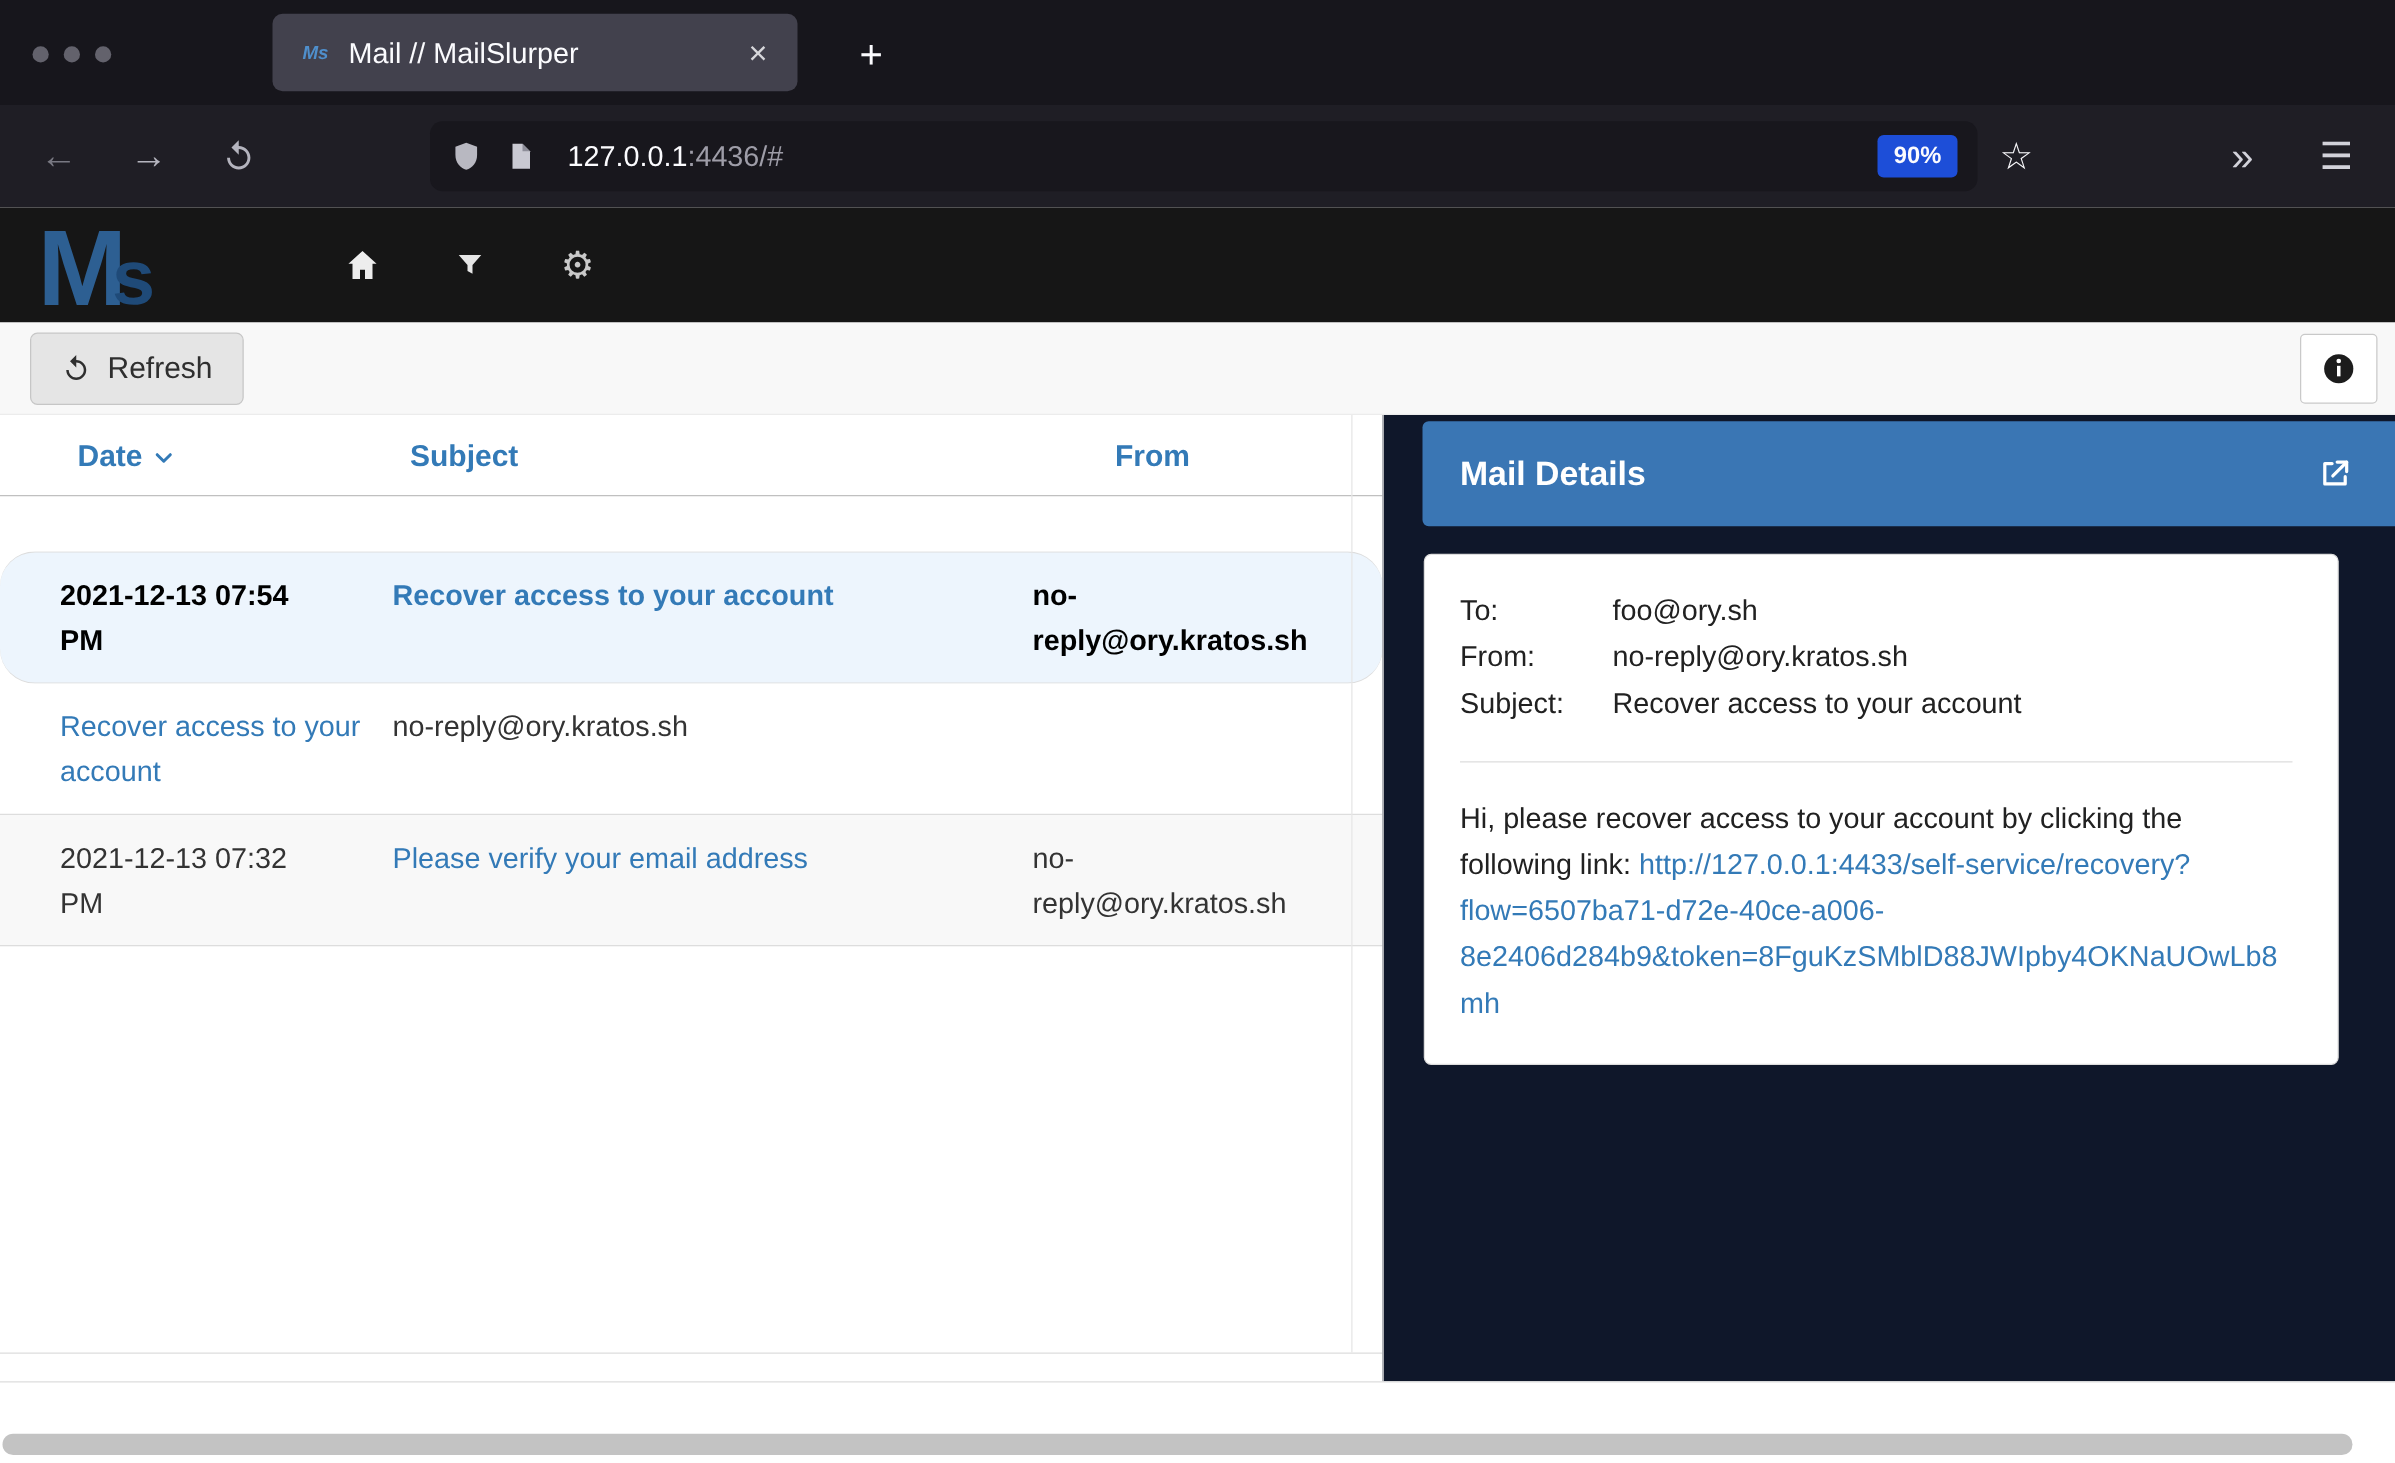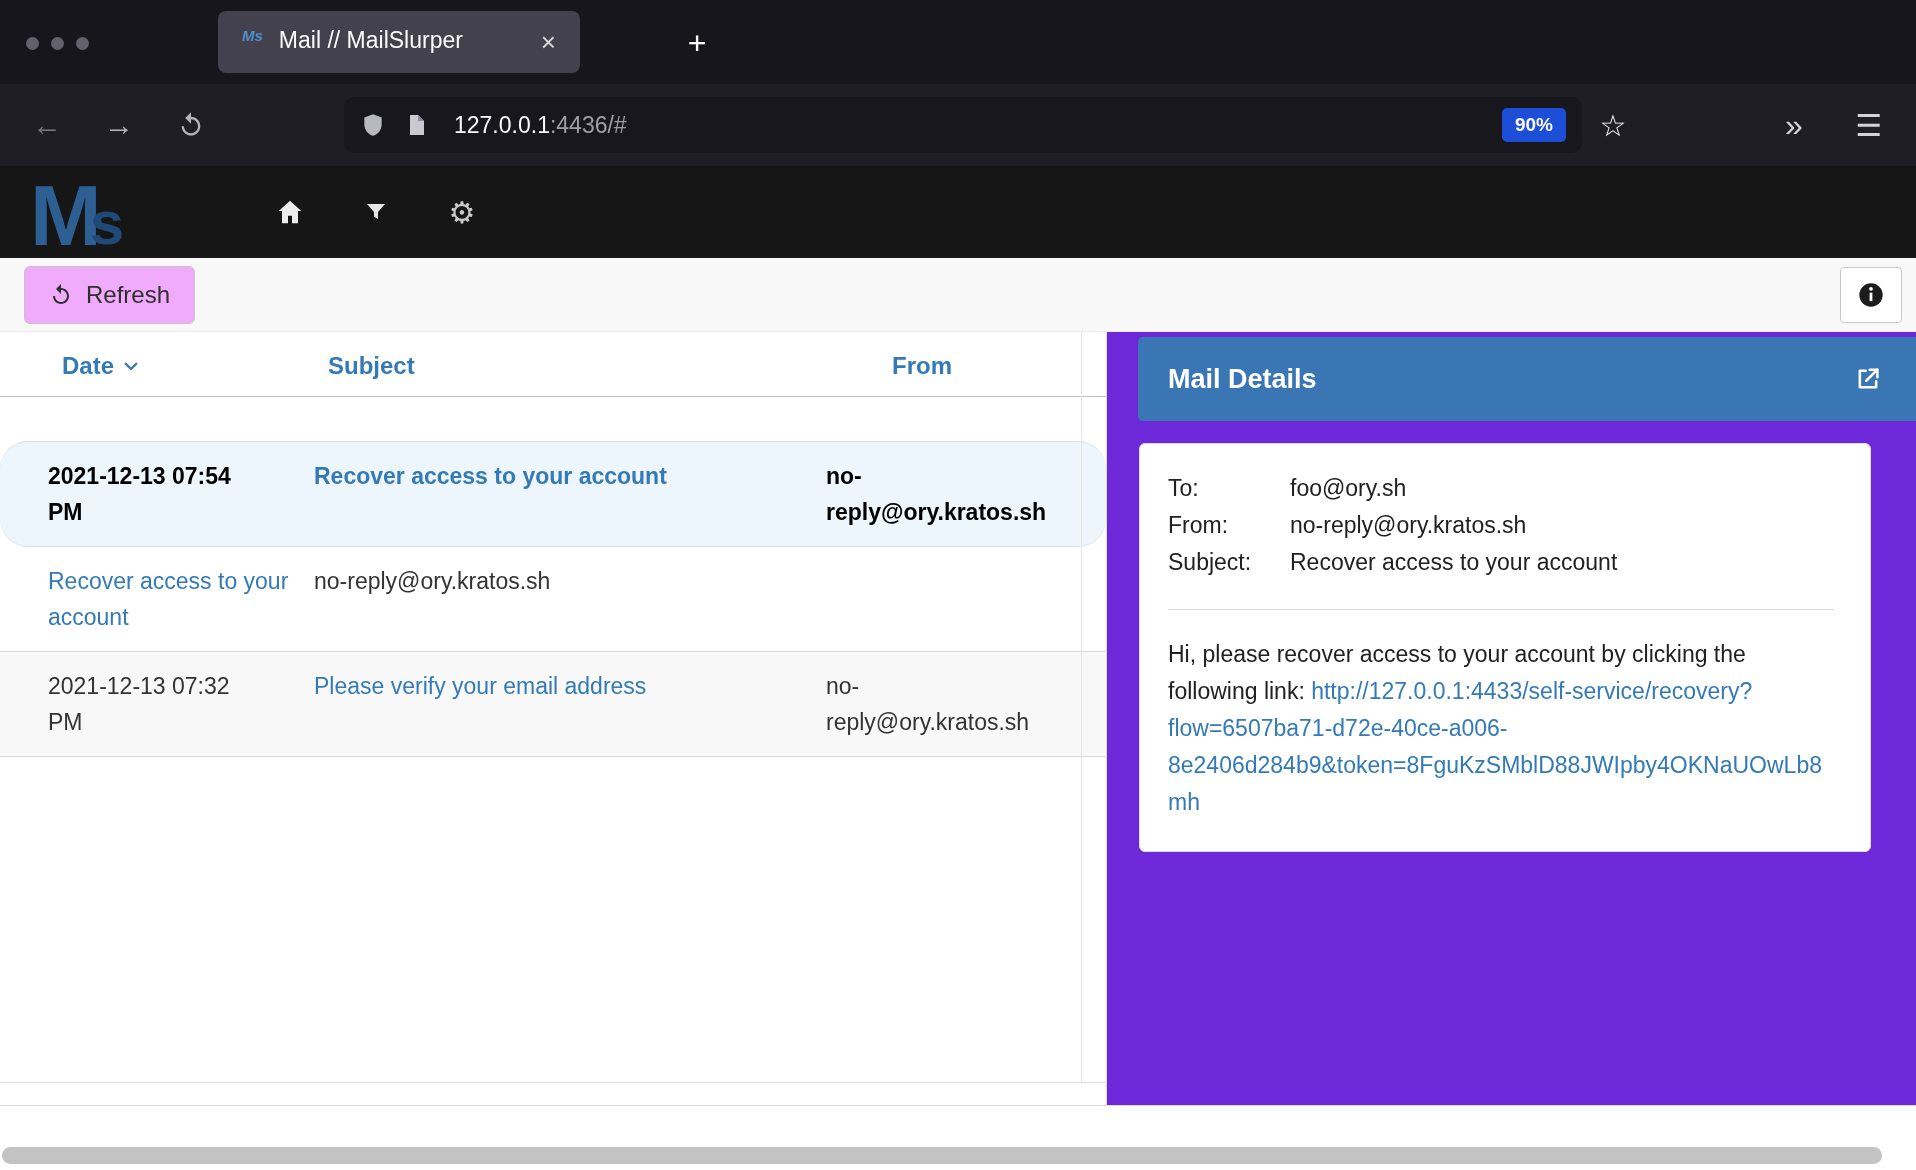--- a/index.html
+++ b/index.html
@@ -4,22 +4,22 @@
 <style>
   * { margin:0; padding:0; box-sizing:border-box; }
   html,body { background:#fff; }
   body { font-family:"Liberation Sans","DejaVu Sans",sans-serif; }
   .screen { position:relative; width:1916px; height:1170px; overflow:hidden; background:#fff; }
 
   
   .tabstrip { position:absolute; left:0; top:0; width:100%; height:84px; background:#17161c; }
   .window-dots { position:absolute; left:26px; top:37px; display:flex; gap:12px; }
   .window-dots i { width:13px; height:13px; border-radius:50%; background:#63626c; }
-  .tab { position:absolute; left:218px; top:11px; width:362px; height:62px; background:#42414d;
-         border-radius:8px; display:flex; align-items:flex-start; padding:16px 24px; color:#fbfbfe; }
+  .tab { position:absolute; left:218px; top:11px; width:420px; height:62px; background:#42414d;
+         border-radius:8px; display:flex; align-items:center; padding:16px 24px; color:#fbfbfe; }
   .tab-favicon { font-weight:bold; font-style:italic; color:#4f8fcc; font-size:15px; margin-right:16px; }
   .tab-title { font-size:23px; flex:1; white-space:nowrap; overflow:hidden; }
   .tab-close { font-size:26px; color:#d7d7db; margin-left:12px; cursor:default; }
   .newtab { position:absolute; left:672px; top:18px; width:50px; height:50px; display:flex;
             align-items:center; justify-content:center; font-size:32px; color:#fbfbfe; }
 
   
   .navbar { position:absolute; left:0; top:84px; width:100%; height:82px; background:#1f1e25; }
   .nav-icons { position:absolute; left:20px; top:0; height:82px; display:flex; align-items:center; gap:18px; }
   .nav-btn { width:54px; height:54px; display:flex; align-items:center; justify-content:center;
@@ -44,21 +44,21 @@
   .logo { position:absolute; left:30px; top:0; height:92px; display:flex; align-items:flex-end; }
   .logo .lm { font-size:86px; line-height:86px; font-weight:800; color:#2d5f92; letter-spacing:-4px; }
   .logo .ls { font-size:62px; line-height:70px; font-weight:800; color:#1f4a78; margin-left:-8px; }
   .appbar-icons { position:absolute; left:270px; top:0; height:92px; display:flex; align-items:center; gap:46px; }
   .appbar-btn { display:flex; align-items:center; justify-content:center; width:40px; height:40px; }
   .gear-glyph { font-size:30px; color:#c9c9c9; }
 
   
   .toolbar { position:absolute; left:0; top:258px; width:100%; height:74px; background:#f8f8f8;
              border-bottom:1px solid #ececec; }
-  .btn { position:absolute; top:8px; display:inline-flex; align-items:center; gap:13px; background:#f0abfc;
+  .btn { position:absolute; top:8px; display:inline-flex; align-items:center; gap:13px; background:#e5e5e5;
          border:1px solid #c6c6c6; border-radius:6px; height:58px; padding:0 24px;
          font-size:24px; color:#2f2f2f; cursor:default; }
   .btn-refresh { left:24px; }
   .btn-search { left:208px; }
   .btn-info { position:absolute; top:9px; left:1840px; width:62px; height:56px; background:#fff;
               border:1px solid #c9c9c9; border-radius:4px; display:flex; align-items:center; justify-content:center; }
 
   
   .left-panel { position:absolute; left:0; top:332px; width:1106px; height:751px; background:#fff;
                 border-bottom:1px solid #ddd; }
@@ -71,21 +71,21 @@
   .row { display:grid; grid-template-columns:266px 512px 230px; padding:16px 0 16px 48px;
          border-bottom:1px solid #ddd; font-size:23px; line-height:36px; color:#333; background:#fff; }
   .row:first-child { border-top:1px solid #ddd;border-radius:28px; }
   .row.selected { background:#edf5fd; font-weight:bold; color:#000; }
   .row.striped { background:#f8f8f8; }
   .cell.date { padding-right:62px; }
   .cell.subject { color:#337ab7; cursor:pointer; }
   .cell.from { overflow-wrap:break-word; }
 
   
-  .details-region { position:absolute; left:1106px; top:332px; width:810px; height:773px; background:#6d28d9;
+  .details-region { position:absolute; left:1106px; top:332px; width:810px; height:773px; background:#0f172a;
                     border-left:1px solid #ddd; }
   .details-header { margin:5px 0 0 31px; height:84px; background:#3a76b4; border-radius:5px 0 0 5px;
                     display:flex; align-items:center; padding:0 30px; }
   .details-title { color:#fff; font-size:27px; font-weight:bold; flex:1; }
   .external-btn { display:flex; align-items:center; justify-content:center; width:36px; height:36px; }
   .details-card { margin:22px 45px 0 32px; border:1px solid #ddd; border-radius:6px; padding:26px 36px 30px 28px; background:#fff; }
   .meta-row { display:grid; grid-template-columns:122px 1fr; font-size:23px; line-height:37px; color:#212121; }
   .meta-label { color:#212121; }
   .details-card hr { border:0; border-top:1px solid #ddd; margin:28px 0 26px 0; }
   .mail-body { font-size:23px; line-height:37px; color:#212121; }

